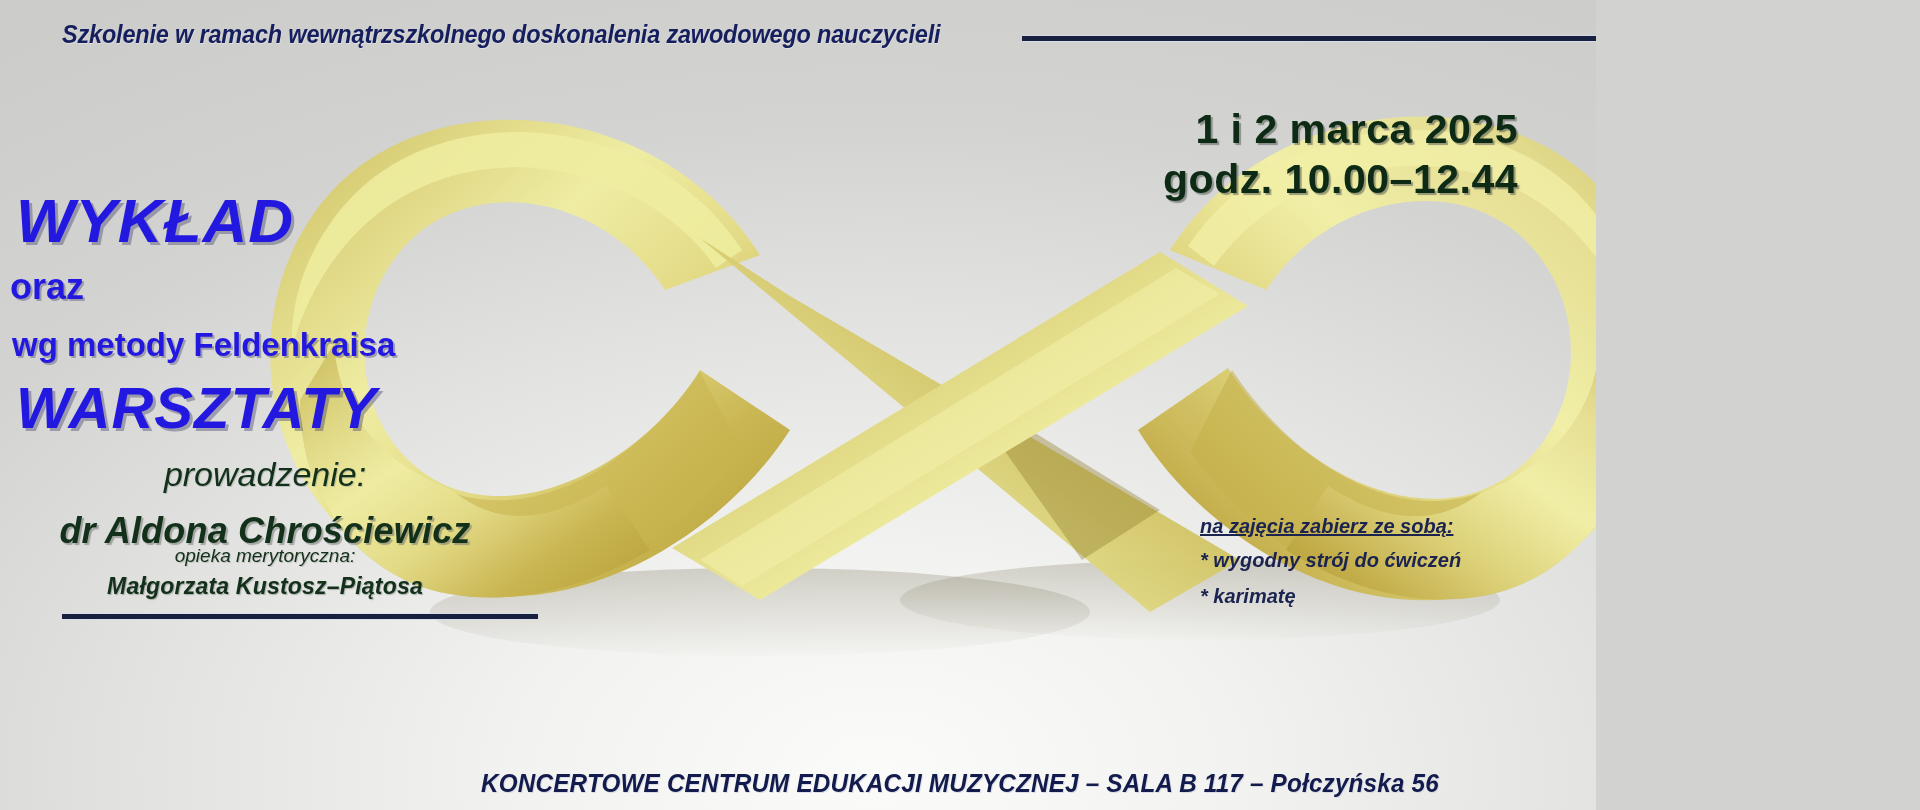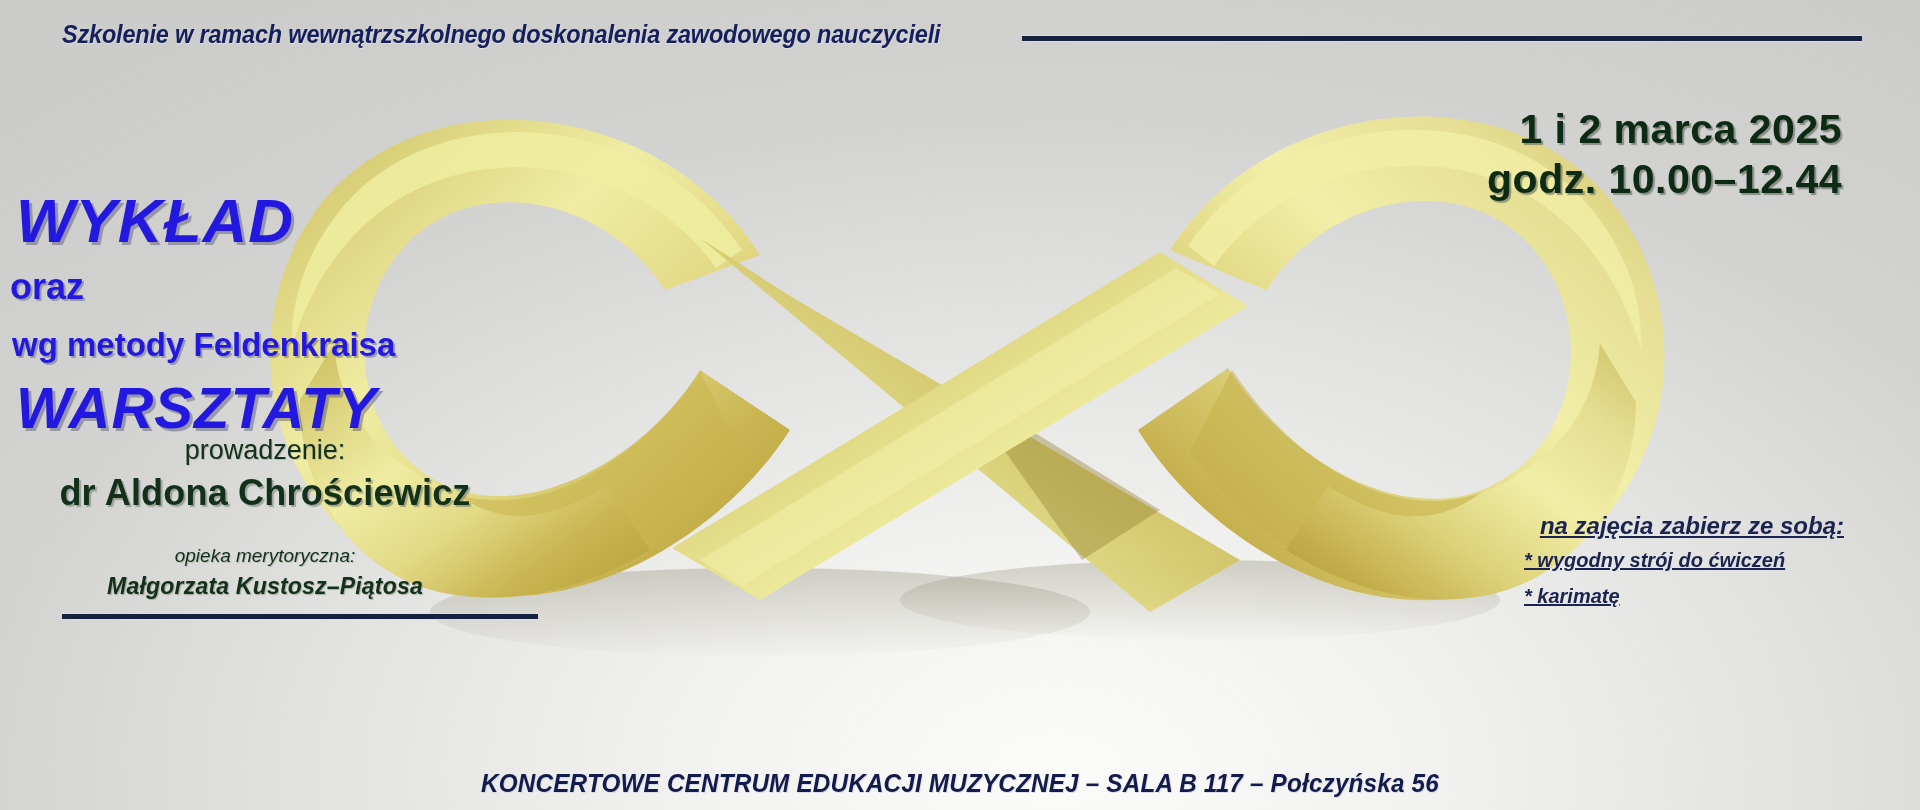--- a/index.html
+++ b/index.html
@@ -2,21 +2,21 @@
 <html><head>
 <meta charset="utf-8">
 <style>
   html,body{margin:0;padding:0;}
   body{
     width:1920px;height:810px;overflow:hidden;
     font-family:"Liberation Sans", sans-serif;
     background:#d2d2d0;
   }
   #poster{
-    position:relative;width:1920px;height:810px;overflow:hidden;
+    position:relative;width:1596px;height:810px;overflow:hidden;
     background:
       radial-gradient(ellipse 1500px 900px at 55% 95%, #fbfbfa 0%, #f2f2f0 24%, #e2e2e0 50%, #d3d3d1 72%, #cccccb 100%);
   }
   
   #infinity-wrap{
     position:absolute;left:0;top:0;width:1920px;height:810px;
     pointer-events:none;
   }
 
   #header-text{
@@ -87,29 +87,31 @@
     line-height:54px;
     margin-left:12px;
   }
 
   
   #presenter-block{
     position:absolute;left:50px;top:432px;width:430px;text-align:center;
     color:#12301a;
   }
   #presenter-label{
-    font-size:27px;
+    font-size:34px;font-style:italic;
     line-height:36px;
     text-shadow:1px 1px 0 rgba(150,155,150,0.5);
+    margin-top:24px;
   }
   #presenter-name{
-    font-size:36px;font-weight:bold;
+    font-size:36px;font-weight:bold;font-style:italic;
     line-height:50px;letter-spacing:0.2px;
     text-shadow:2px 2px 1px rgba(110,115,110,0.55);
     white-space:nowrap;
+    margin-top:14px;
   }
   #supervisor-block{
     position:absolute;left:50px;top:542px;width:430px;text-align:center;
     color:#12301a;
   }
   #supervisor-label{
     font-size:19px;font-style:italic;
     line-height:28px;
     text-shadow:1px 1px 0 rgba(150,155,150,0.45);
   }
@@ -120,29 +122,28 @@
     white-space:nowrap;
   }
 
   
   #bring-block{
     position:absolute;right:76px;top:510px;width:320px;text-align:left;
     color:#1b2350;
     font-style:italic;
   }
   #bring-title{
-    font-size:24px;font-weight:bold;text-decoration:underline;
-    line-height:32px;text-align:right;
+    font-size:20px;font-weight:bold;text-decoration:underline;
+    line-height:32px;text-align:left;
     white-space:nowrap;
   }
   .bring-item{
     font-size:20px;font-weight:bold;
     line-height:36px;
     white-space:nowrap;
-    text-decoration:underline;
   }
 
   
   #venue{
     position:absolute;left:0;bottom:12px;width:1920px;text-align:center;
     font-size:25px;font-weight:bold;font-style:italic;
     color:#131b4c;
     letter-spacing:0.2px;
     transform:scaleX(0.97);
     text-shadow:1px 1px 0 rgba(200,205,220,0.6);

